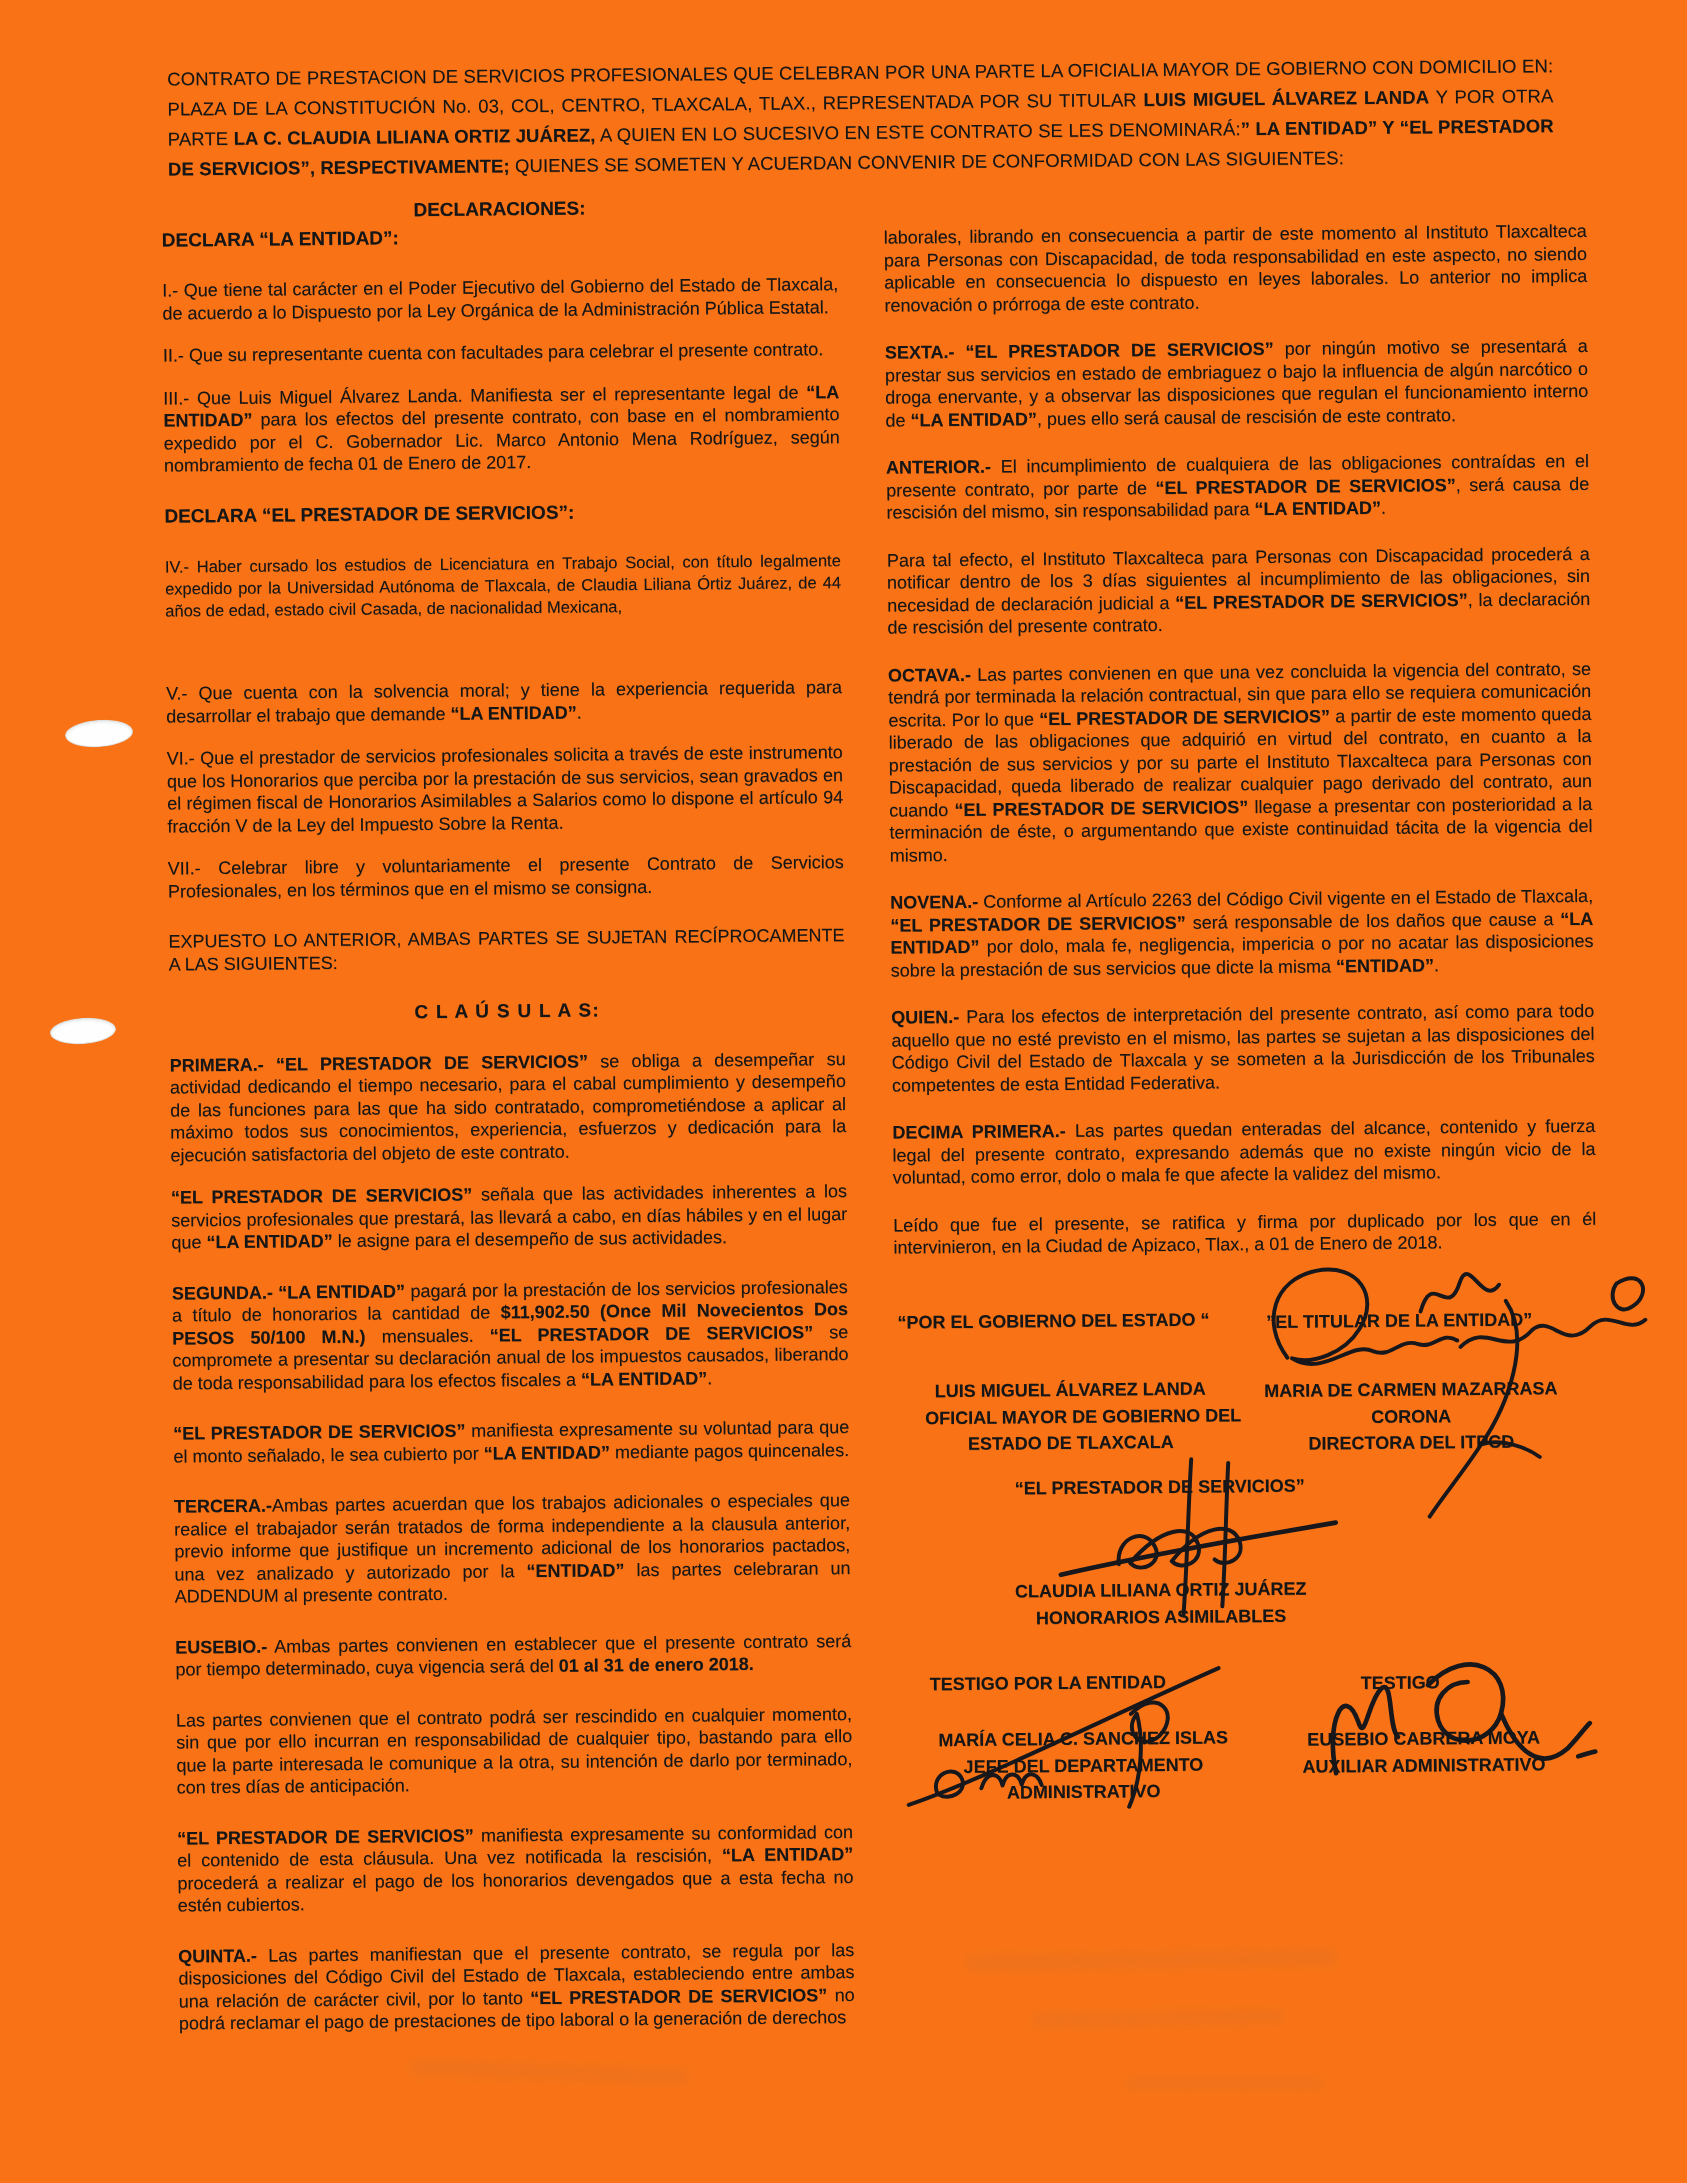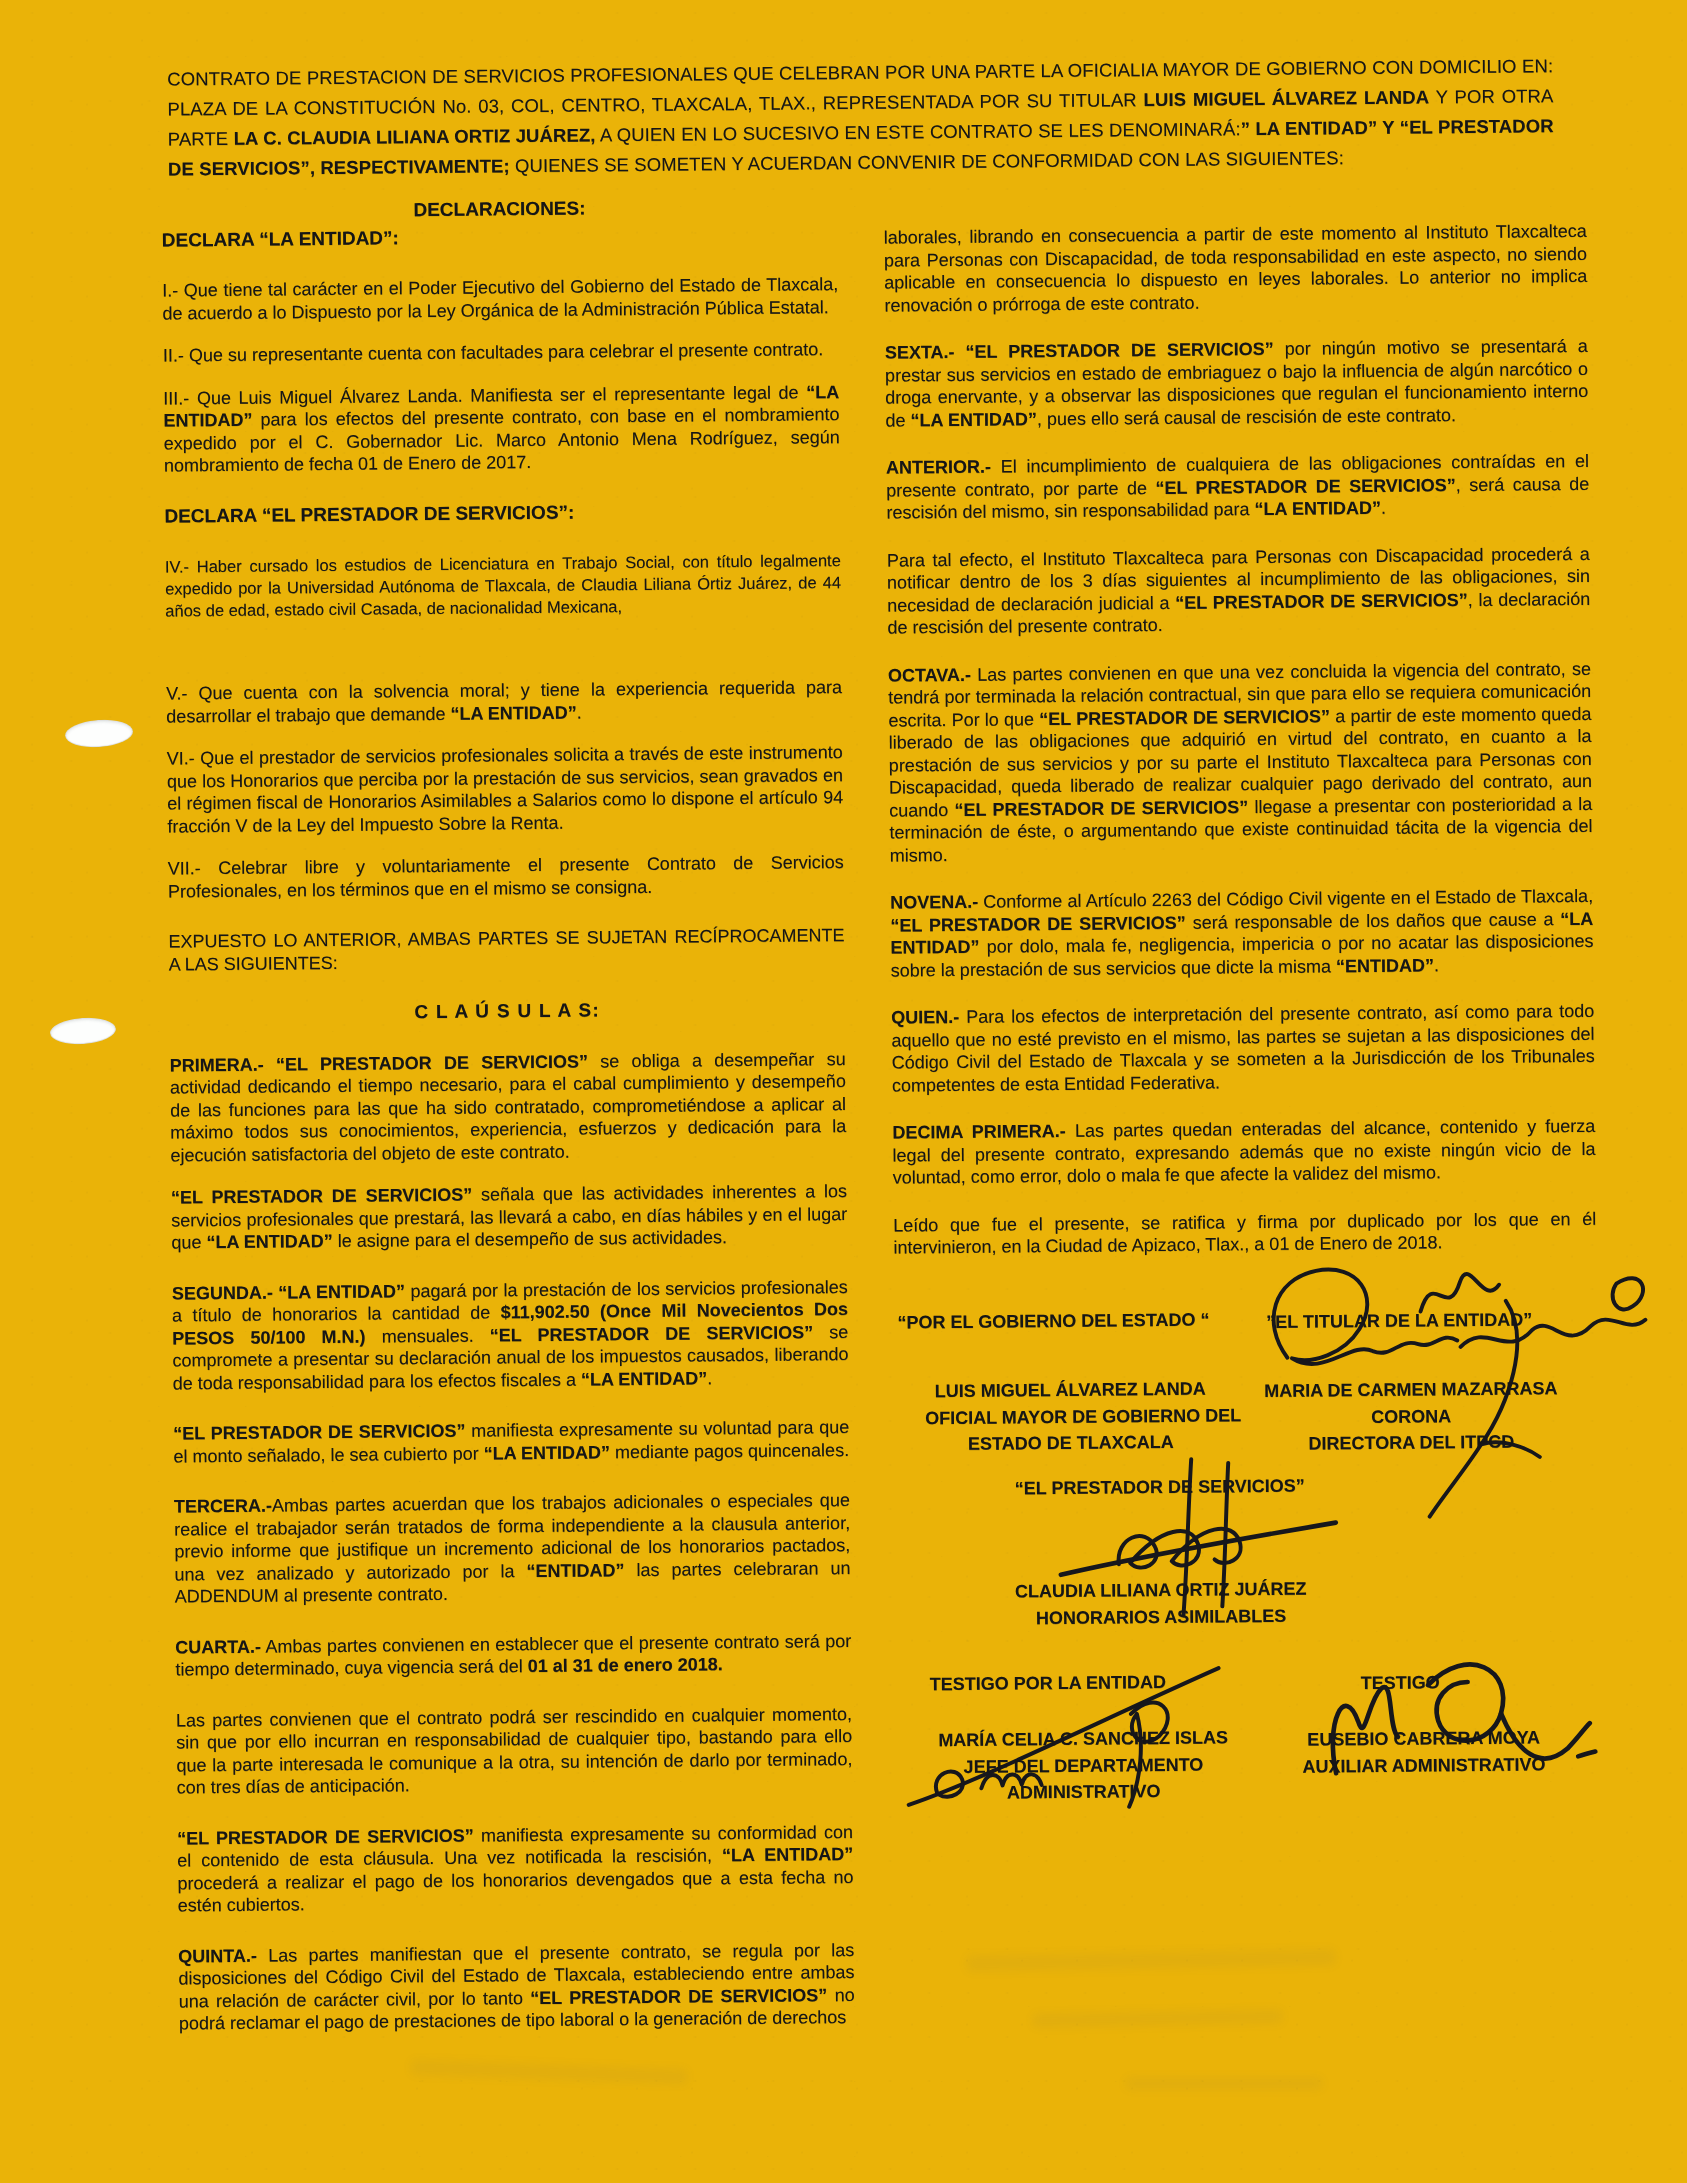--- a/index.html
+++ b/index.html
@@ -1,18 +1,18 @@
 <!DOCTYPE html>
 <html style="font-size:10.6px"><head>
 <meta charset="utf-8">
 <style>
   html,body { margin:0; padding:0; background:#888; }
   .page {
     position:relative; width:1687px; height:2183px;
-    background:#eab308;
+    background:#f97316;
     font-family:"Liberation Sans", sans-serif;
     color:#161616; overflow:hidden;
   }
   
   .page::before {
     content:""; position:absolute; inset:0; pointer-events:none; opacity:.55;
     background-image:
       radial-gradient(rgba(45,55,70,0.10) 0.7px, transparent 0.9px),
       radial-gradient(rgba(45,55,70,0.07) 0.7px, transparent 1px),
       radial-gradient(rgba(45,55,70,0.05) 0.9px, transparent 1.3px);
@@ -93,21 +93,21 @@
         <p><span>V.- Que cuenta con la solvencia moral; y tiene la experiencia requerida para desarrollar el trabajo que demande </span><span class="b">“LA ENTIDAD”</span><span>.</span></p>
         <p>VI.- Que el prestador de servicios profesionales solicita a través de este instrumento que los Honorarios que perciba por la prestación de sus servicios, sean gravados en el régimen fiscal de Honorarios Asimilables a Salarios como lo dispone el artículo 94 fracción V de la Ley del Impuesto Sobre la Renta.</p>
         <p class="mb-md">VII.- Celebrar libre y voluntariamente el presente Contrato de Servicios Profesionales, en los términos que en el mismo se consigna.</p>
         <p class="mb-md">EXPUESTO LO ANTERIOR, AMBAS PARTES SE SUJETAN RECÍPROCAMENTE A LAS SIGUIENTES:</p>
         <p class="h-center spaced mb-md">C L A Ú S U L A S:</p>
         <p><span class="b">PRIMERA.- “EL PRESTADOR DE SERVICIOS”</span><span> se obliga a desempeñar su actividad dedicando el tiempo necesario, para el cabal cumplimiento y desempeño de las funciones para las que ha sido contratado, comprometiéndose a aplicar al máximo todos sus conocimientos, experiencia, esfuerzos y dedicación para la ejecución satisfactoria del objeto de este contrato.</span></p>
         <p class="mb-md"><span class="b">“EL PRESTADOR DE SERVICIOS”</span><span> señala que las actividades inherentes a los servicios profesionales que prestará, las llevará a cabo, en días hábiles y en el lugar que </span><span class="b">“LA ENTIDAD”</span><span> le asigne para el desempeño de sus actividades.</span></p>
         <p class="mb-md"><span class="b">SEGUNDA.- “LA ENTIDAD”</span><span> pagará por la prestación de los servicios profesionales a título de honorarios la cantidad de </span><span class="b">$11,902.50 (Once Mil Novecientos Dos PESOS 50/100 M.N.)</span><span> mensuales. </span><span class="b">“EL PRESTADOR DE SERVICIOS”</span><span> se compromete a presentar su declaración anual de los impuestos causados, liberando de toda responsabilidad para los efectos fiscales a </span><span class="b">“LA ENTIDAD”</span><span>.</span></p>
         <p class="mb-md"><span class="b">“EL PRESTADOR DE SERVICIOS”</span><span> manifiesta expresamente su voluntad para que el monto señalado, le sea cubierto por </span><span class="b">“LA ENTIDAD”</span><span> mediante pagos quincenales.</span></p>
         <p class="mb-md"><span class="b">TERCERA.-</span><span>Ambas partes acuerdan que los trabajos adicionales o especiales que realice el trabajador serán tratados de forma independiente a la clausula anterior, previo informe que justifique un incremento adicional de los honorarios pactados, una vez analizado y autorizado por la </span><span class="b">“ENTIDAD”</span><span> las partes celebraran un ADDENDUM al presente contrato.</span></p>
-        <p class="mb-md"><span class="b">CUARTA.-</span><span> Ambas partes convienen en establecer que el presente contrato será por tiempo determinado, cuya vigencia será del </span><span class="b">01 al 31 de enero 2018.</span></p>
+        <p class="mb-md"><span class="b">EUSEBIO.-</span><span> Ambas partes convienen en establecer que el presente contrato será por tiempo determinado, cuya vigencia será del </span><span class="b">01 al 31 de enero 2018.</span></p>
         <p class="mb-md">Las partes convienen que el contrato podrá ser rescindido en cualquier momento, sin que por ello incurran en responsabilidad de cualquier tipo, bastando para ello que la parte interesada le comunique a la otra, su intención de darlo por terminado, con tres días de anticipación.</p>
         <p class="mb-md"><span class="b">“EL PRESTADOR DE SERVICIOS”</span><span> manifiesta expresamente su conformidad con el contenido de esta cláusula. Una vez notificada la rescisión, </span><span class="b">“LA ENTIDAD”</span><span> procederá a realizar el pago de los honorarios devengados que a esta fecha no estén cubiertos.</span></p>
         <p><span class="b">QUINTA.-</span><span> Las partes manifiestan que el presente contrato, se regula por las disposiciones del Código Civil del Estado de Tlaxcala, estableciendo entre ambas una relación de carácter civil, por lo tanto </span><span class="b">“EL PRESTADOR DE SERVICIOS”</span><span> no podrá reclamar el pago de prestaciones de tipo laboral o la generación de derechos</span></p>
       </div>
 
       <div class="col-right">
         <p>laborales, librando en consecuencia a partir de este momento al Instituto Tlaxcalteca para Personas con Discapacidad, de toda responsabilidad en este aspecto, no siendo aplicable en consecuencia lo dispuesto en leyes laborales. Lo anterior no implica renovación o prórroga de este contrato.</p>
         <p><span class="b">SEXTA.- “EL PRESTADOR DE SERVICIOS”</span><span>  por ningún motivo se presentará a prestar sus servicios en estado de embriaguez o bajo la influencia de algún narcótico o droga enervante, y a observar las disposiciones que regulan el funcionamiento interno de </span><span class="b">“LA ENTIDAD”</span><span>, pues ello será causal de rescisión de este contrato.</span></p>
         <p><span class="b">ANTERIOR.-</span><span> El incumplimiento de cualquiera de las obligaciones contraídas en el presente contrato, por parte de </span><span class="b">“EL PRESTADOR DE SERVICIOS”</span><span>, será causa de rescisión del  mismo, sin responsabilidad para </span><span class="b">“LA ENTIDAD”</span><span>.</span></p>
         <p><span>Para tal efecto, el Instituto Tlaxcalteca para Personas con Discapacidad procederá a notificar dentro de los 3 días siguientes al incumplimiento de las obligaciones, sin necesidad de declaración judicial a </span><span class="b">“EL PRESTADOR DE SERVICIOS”</span><span>,  la declaración de rescisión del presente contrato.</span></p>

